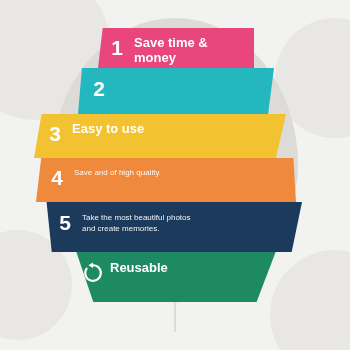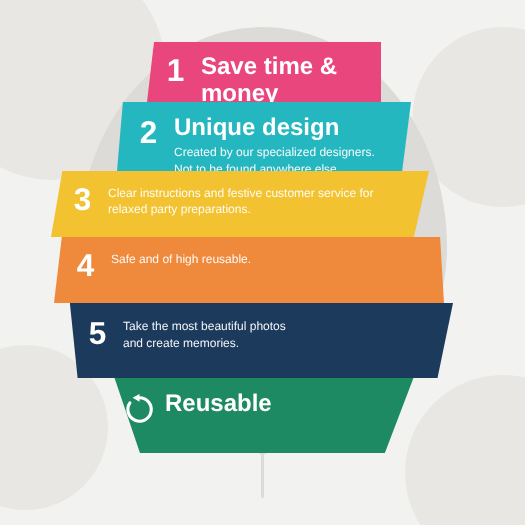--- a/index.html
+++ b/index.html
@@ -45,21 +45,21 @@
     display:flex;align-items:flex-start;
     color:#fff;
     box-sizing:border-box;
   }
   .row .num{
     font-size:21px;font-weight:bold;line-height:1;
     width:26px;flex:0 0 26px;text-align:center;
     padding-top:2px;
   }
   .row .txt{padding-left:4px;padding-top:1px;}
-  .row .title{font-size:16px;font-weight:bold;line-height:1.15;}
+  .row .title{font-size:13px;font-weight:bold;line-height:1.15;}
   .row .desc{font-size:8px;line-height:1.32;margin-top:2px;opacity:.95;}
 
   
   .r1{left:98px;top:28px;width:156px;height:40px;padding:7px 10px 0 6px;
       background:#e8467c;clip-path:polygon(3% 0,100% 0,100% 100%,0 100%);}
   .r2{left:78px;top:68px;width:196px;height:46px;padding:8px 10px 0 8px;
       background:#25b7c0;clip-path:polygon(2% 0,100% 0,97% 100%,0 100%);}
   .r3{left:34px;top:114px;width:252px;height:44px;padding:7px 10px 0 8px;
       background:#f2c230;clip-path:polygon(3% 0,100% 0,96% 100%,0 100%);}
   .r4{left:36px;top:158px;width:260px;height:44px;padding:7px 10px 0 8px;
@@ -96,37 +96,33 @@
 
     <div class="row r1">
       <div class="num">1</div>
       <div class="txt">
         <div class="title">Save time &amp; money</div>
       </div>
     </div>
 
     <div class="row r2">
       <div class="num">2</div>
-      <div class="txt">
-        <div class="title">Unique design</div>
-        <div class="desc">Created by our specialized designers.<br>Not to be found anywhere else.</div>
-      </div>
     </div>
 
     <div class="row r3">
       <div class="num">3</div>
       <div class="txt">
-        <div class="desc">Clear instructions and festive customer service for<br>relaxed party preparations.</div>
+        <div class="title">Easy to use</div>
       </div>
     </div>
 
     <div class="row r4">
       <div class="num">4</div>
       <div class="txt">
-        <div class="desc">Safe and of high reusable.</div>
+        <div class="desc">Save and of high quality.</div>
       </div>
     </div>
 
     <div class="row r5">
       <div class="num">5</div>
       <div class="txt">
         <div class="desc">Take the most beautiful photos<br>and create memories.</div>
       </div>
     </div>
 

